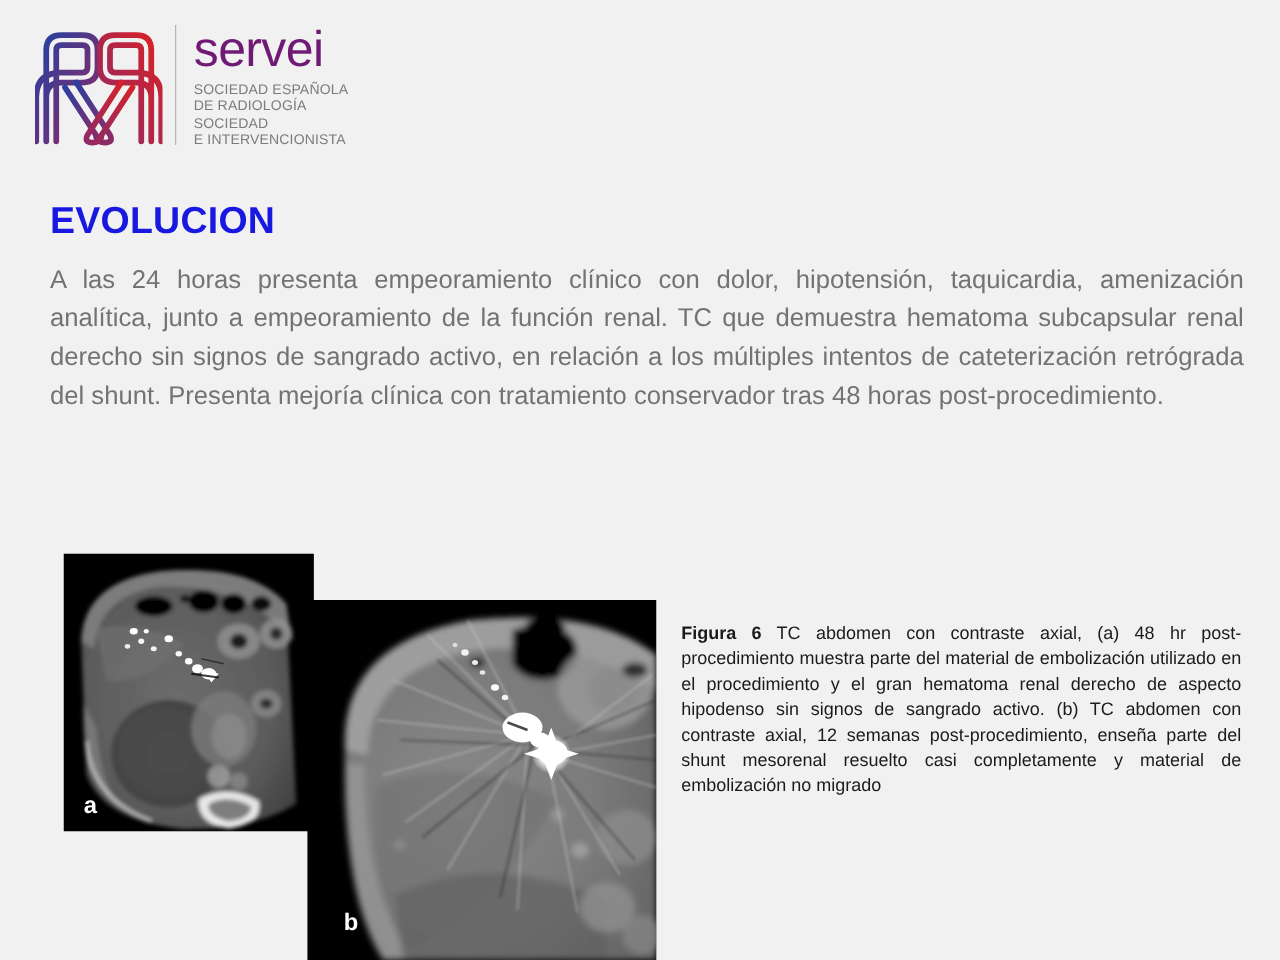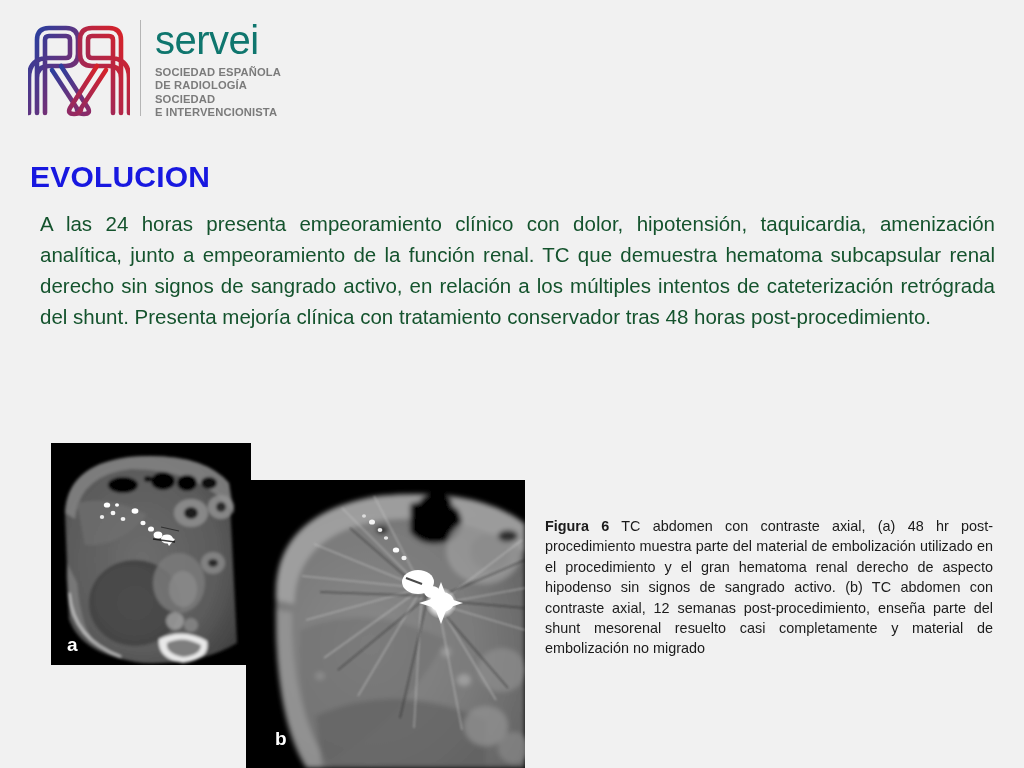--- a/index.html
+++ b/index.html
@@ -37,57 +37,56 @@
   }
   .logo-text {
     display: flex;
     flex-direction: column;
     justify-content: flex-start;
     padding-top: 2px;
   }
   .brand-name {
     font-size: 40px;
     font-weight: 400;
-    color: #0f766e;
+    color: #701a75;
     letter-spacing: -0.5px;
     line-height: 1;
     margin-bottom: 6px;
   }
   .brand-sub {
     font-size: 11.2px;
     line-height: 13.4px;
     color: #7b7b7b;
     letter-spacing: 0.15px;
-    font-weight: bold;
   }
 
   
   .slide-title {
     position: absolute;
-    left: 30px;
+    left: 40px;
     top: 160px;
     font-size: 30px;
     font-weight: bold;
     color: #1818e0;
     letter-spacing: 0.2px;
   }
 
   
   .body-block {
     position: absolute;
     left: 40px;
     top: 208px;
     width: 955px;
   }
   .para {
     text-align: justify;
     text-justify: inter-word;
     font-size: 20.5px;
     line-height: 31px;
-    color: #14532d;
+    color: #737373;
     margin: 0 0 20px 0;
   }
   .para:last-child { margin-bottom: 0; }
   .para.last-line-natural { text-align-last: left; }
 
   
   .figure-area {
     position: absolute;
     left: 0;
     top: 0;
@@ -121,21 +120,21 @@
     font-family: "Liberation Sans", sans-serif;
     text-shadow: 0 0 3px rgba(0,0,0,.8);
   }
   .ct-a .ct-label { left: 16px; bottom: 9px; }
   .ct-b .ct-label { left: 29px; bottom: 18px; }
 
   
   .caption {
     position: absolute;
     left: 545px;
-    top: 516px;
+    top: 497px;
     width: 448px;
     font-size: 14.4px;
     line-height: 20.4px;
     color: #1b1b1b;
     text-align: justify;
     text-justify: inter-word;
   }
   .caption b { font-weight: bold; }
 </style>
 </head>

